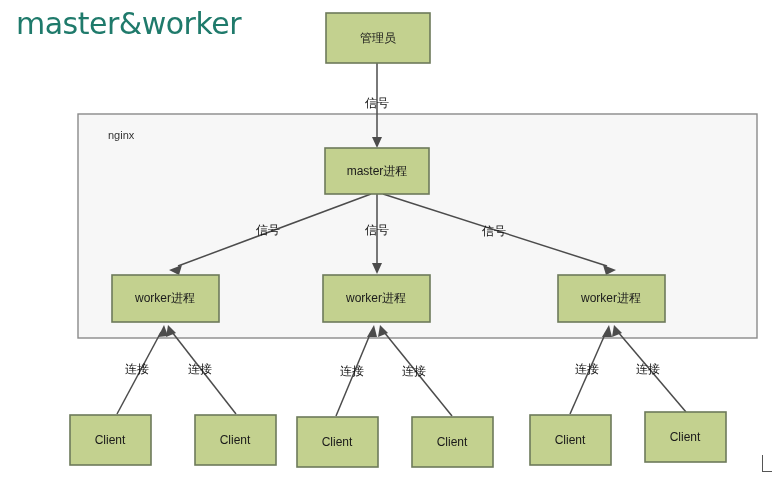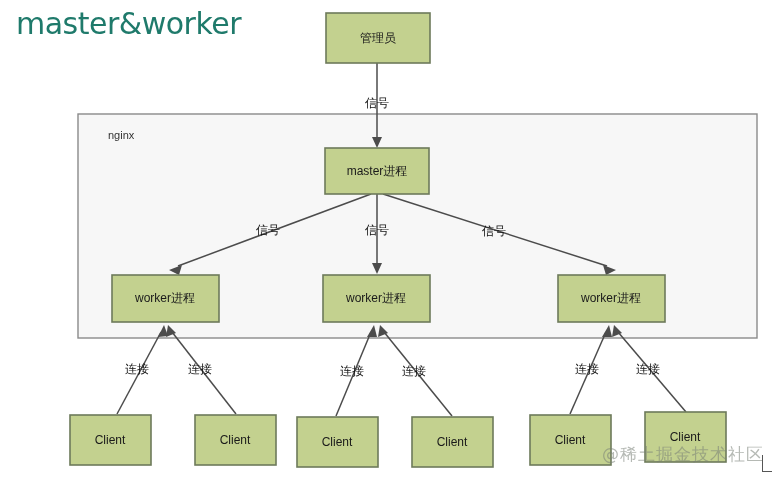--- a/index.html
+++ b/index.html
@@ -191,16 +191,15 @@
       <rect class="node-box" x="530" y="415" width="81" height="50"></rect>
       <text class="node-label" x="570" y="441">Client</text>
     </g>
     <g>
       <rect class="node-box" x="645" y="412" width="81" height="50"></rect>
       <text class="node-label" x="685" y="438">Client</text>
     </g>
 
   </svg>
 
-  <div class="watermark-cn">@稀土掘金技术社区</div>
   <div class="cursor-mark"></div>
 
 </div>
 
 </body></html>

